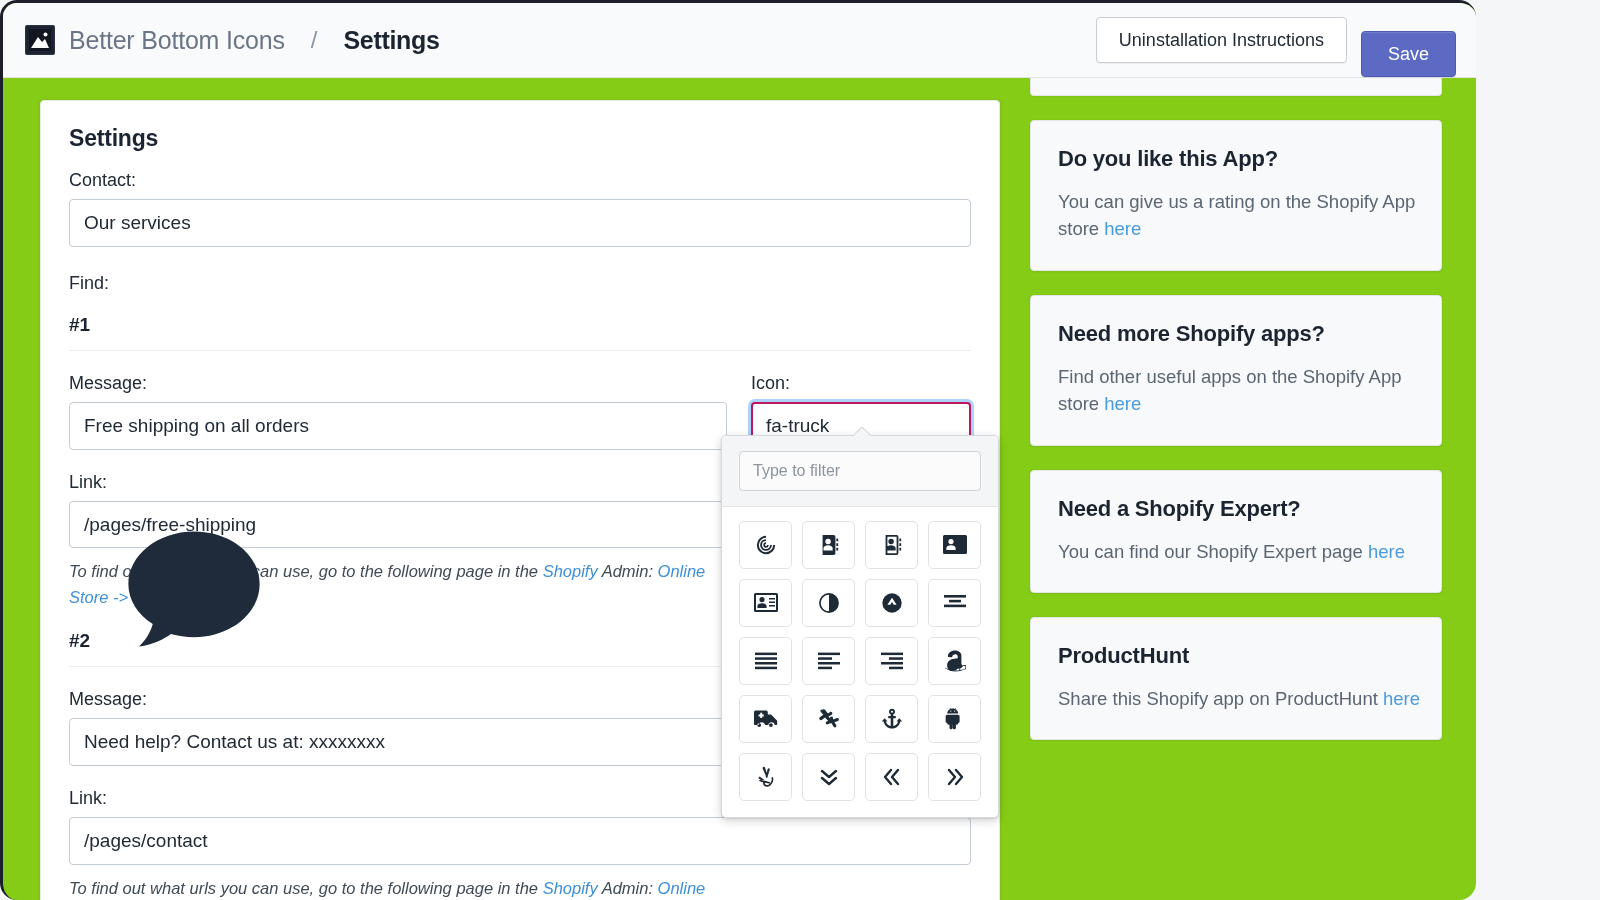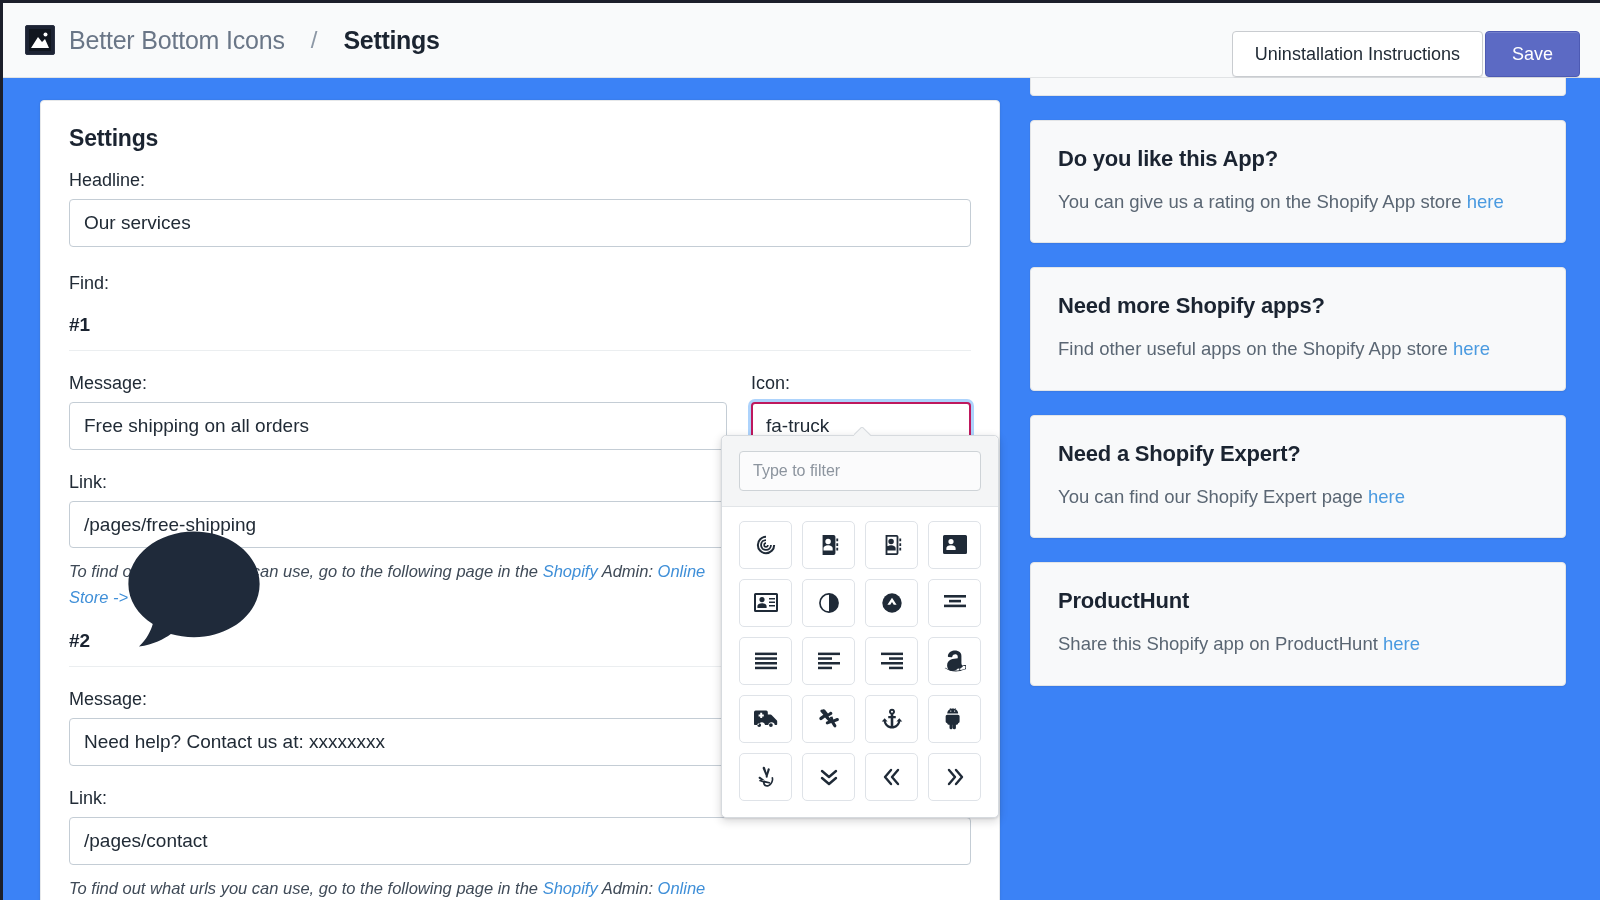--- a/index.html
+++ b/index.html
@@ -14,26 +14,27 @@
   body {
     font-family: "Liberation Sans", sans-serif;
     background: #f4f6f8;
     color: #212b36;
     -webkit-font-smoothing: antialiased;
   }
 
   
   .viewport {
     position: relative;
-    width: 1600px;
+    width: 1476px;
     height: 900px;
-    background: #3b82f6;
+    background: #84cc16;
     border-left: 3px solid #1c1f2b;
     border-top: 3px solid #1c1f2b;
     overflow: hidden;
+    border-radius: 17px;
   }
 
   
   .topbar {
     height: 75px;
     background: #f9fafb;
     border-bottom: 1px solid #e1e3e5;
     display: flex;
     align-items: center;
     padding: 0 20px 0 22px;
@@ -69,22 +70,22 @@
   .page-title-top {
     font-size: 25px;
     font-weight: bold;
     color: #1b2431;
     letter-spacing: -0.3px;
     white-space: nowrap;
   }
   .topbar-actions {
     margin-left: auto;
     display: flex;
-    align-items: flex-end;
-    gap: 2px;
+    align-items: center;
+    gap: 14px;
     padding-left: 41px;
   }
   .btn {
     font-family: "Liberation Sans", sans-serif;
     font-size: 18px;
     border-radius: 4px;
     cursor: pointer;
     white-space: nowrap;
     line-height: 1;
   }
@@ -335,21 +336,21 @@
       <button class="btn btn-primary">Save</button>
     </div>
   </div>
 
   <div class="page">
 
     <div class="card-main">
 
       <div class="section-title">Settings</div>
 
-      <label class="field-label">Headline:</label>
+      <label class="field-label">Contact:</label>
       <input class="input" type="text" value="Our services" style="">
 
       <label class="field-label icons-label">Find:</label>
 
       
       <div class="item-number">#1</div>
       <hr class="divider">
 
       <div class="row-two">
         <div class="col-message">

